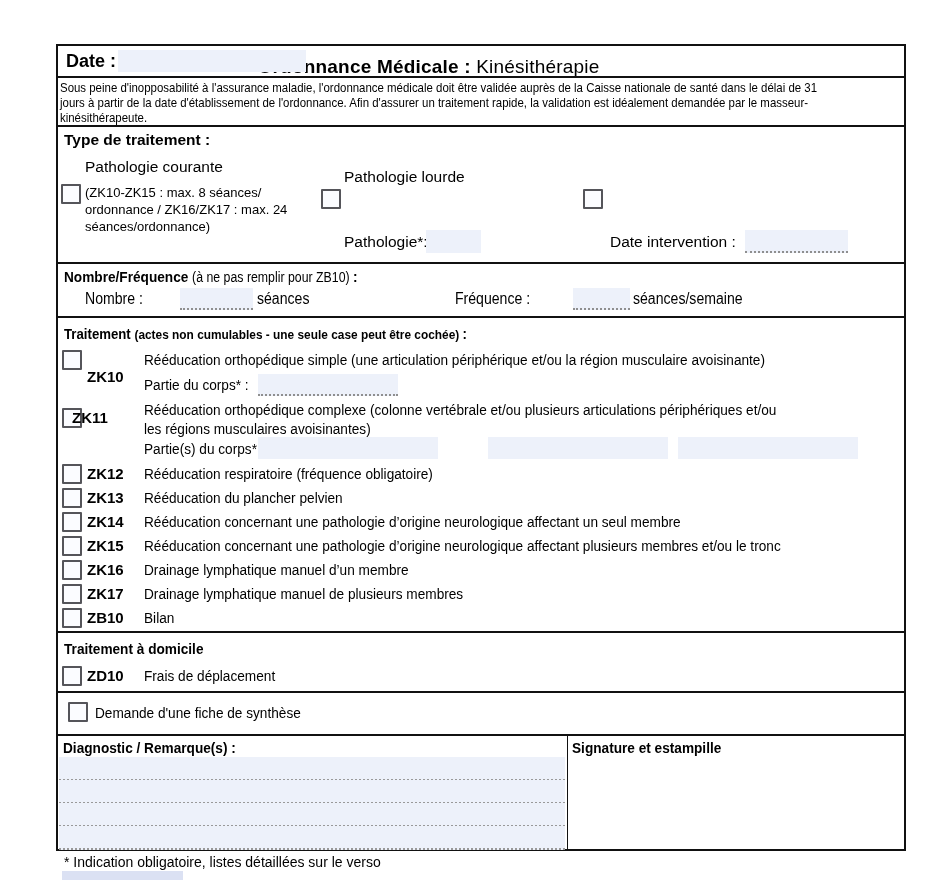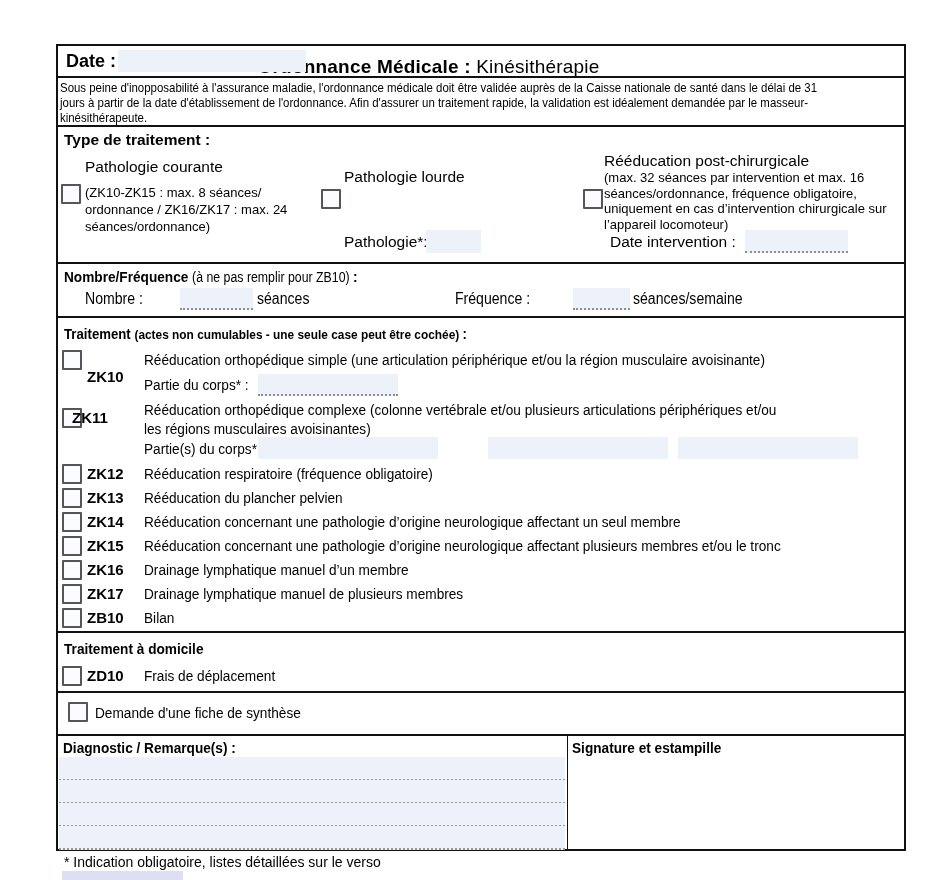--- a/index.html
+++ b/index.html
@@ -57,25 +57,20 @@
   <div class="abs t13 ml" style="left:85px;top:184px;line-height:17px">(ZK10-ZK15 : max. 8 séances/
 ordonnance / ZK16/ZK17 : max. 24
 séances/ordonnance)</div>
 
   <span class="cb" style="left:321px;top:189px"></span>
   <div class="abs t15" style="left:344px;top:168px">Pathologie lourde</div>
   <div class="abs t15" style="left:344px;top:233px">Pathologie*:</div>
   <div class="field" style="left:426px;top:230px;width:55px;height:23px"></div>
 
   <span class="cb" style="left:583px;top:189px"></span>
-  <div class="abs t15" style="left:604px;top:152px">Rééducation post-chirurgicale</div>
-  <div class="abs t13 ml" style="left:604px;top:170px;line-height:15.6px">(max. 32 séances par intervention et max. 16
-séances/ordonnance, fréquence obligatoire,
-uniquement en cas d’intervention chirurgicale sur
-l’appareil locomoteur)</div>
   <div class="abs t15" style="left:610px;top:233px">Date intervention :</div>
   <div class="field dot" style="left:745px;top:230px;width:103px;height:21px"></div>
 
   <div class="abs nw" style="left:64px;top:268px;font-size:15.5px">
     <span class="b">Nombre/Fréquence </span><span style="font-size:14px">(à ne pas remplir pour ZB10) </span><span class="b">:</span>
   </div>
   <div class="abs nw" style="left:85px;top:290px;font-size:16px">Nombre :</div>
   <div class="field dot" style="left:180px;top:288px;width:73px;height:20px"></div>
   <div class="abs nw" style="left:257px;top:290px;font-size:16px">séances</div>
   <div class="abs nw" style="left:455px;top:290px;font-size:16px">Fréquence :</div>

